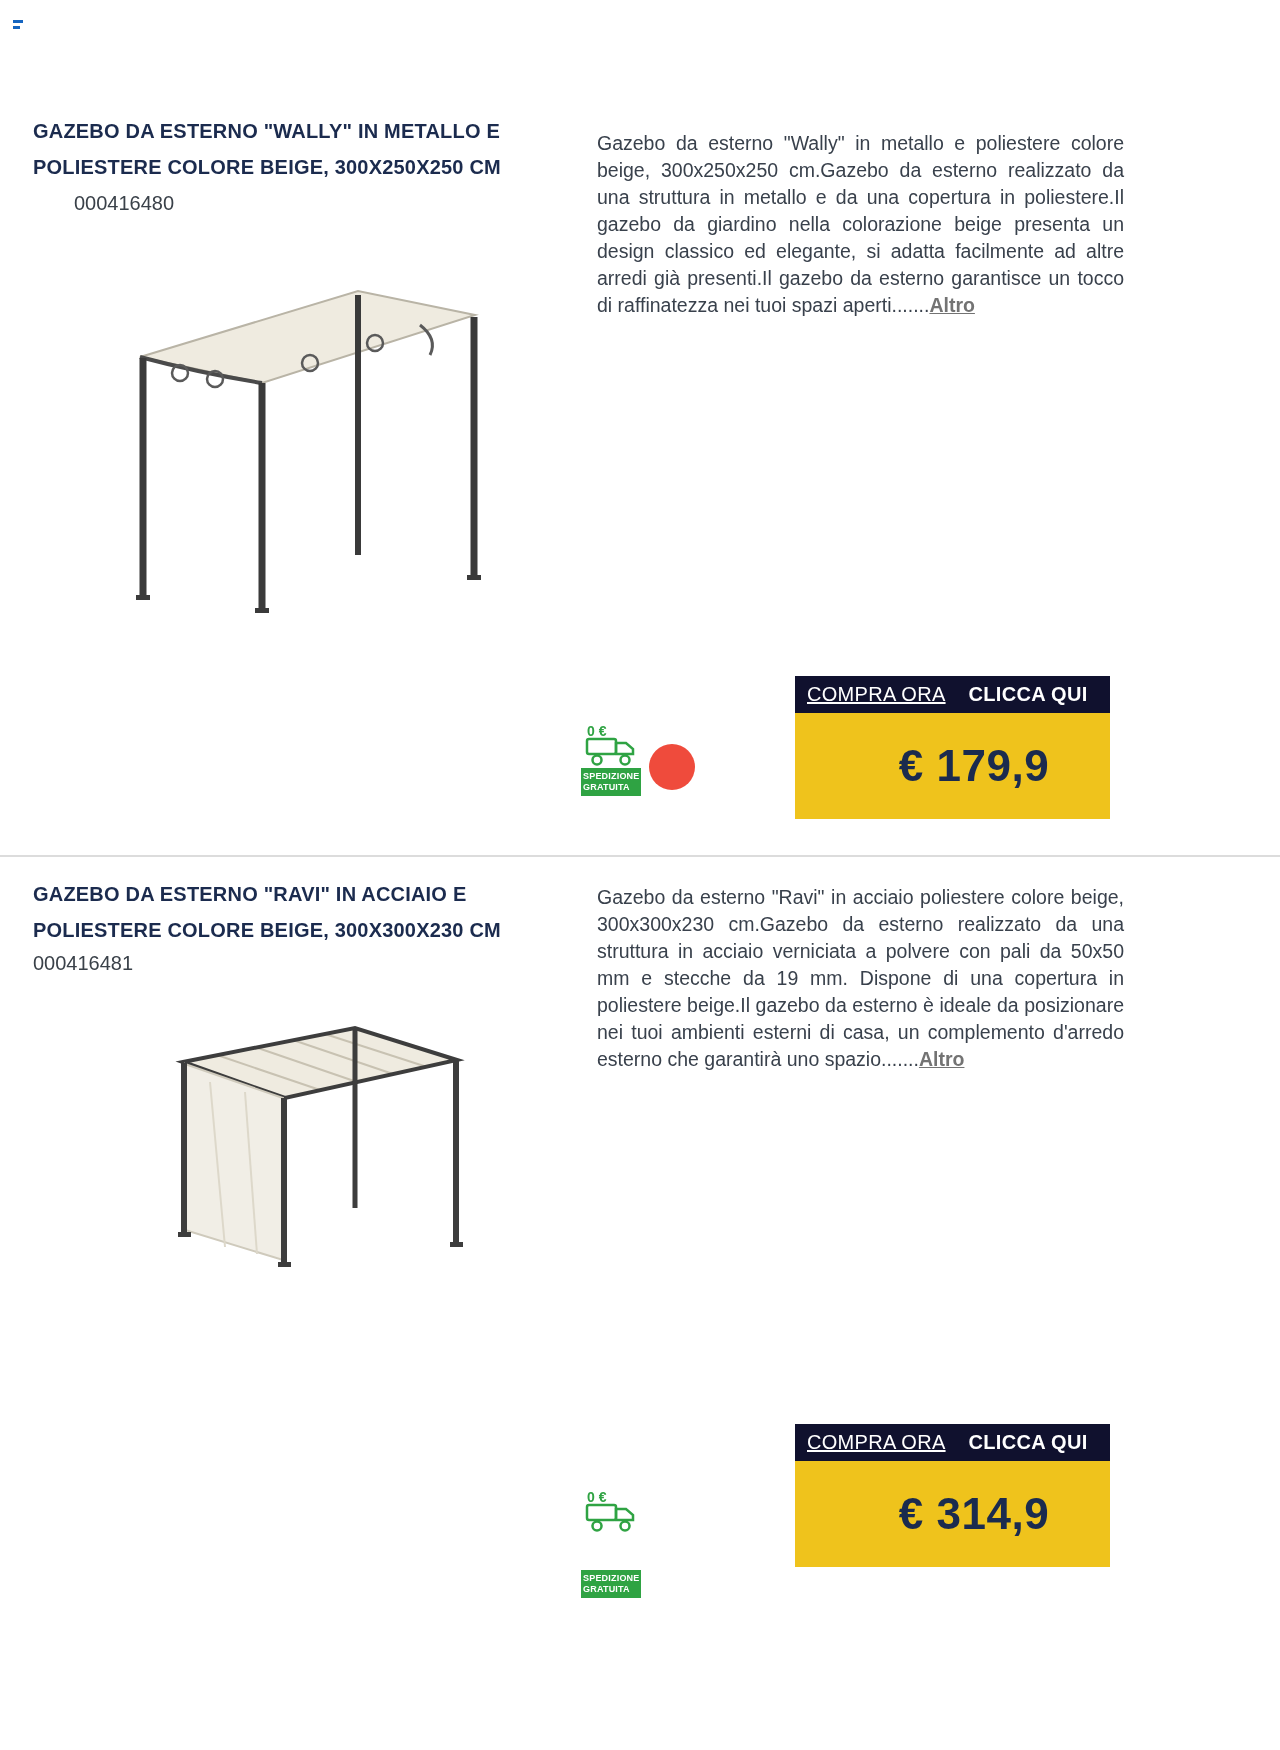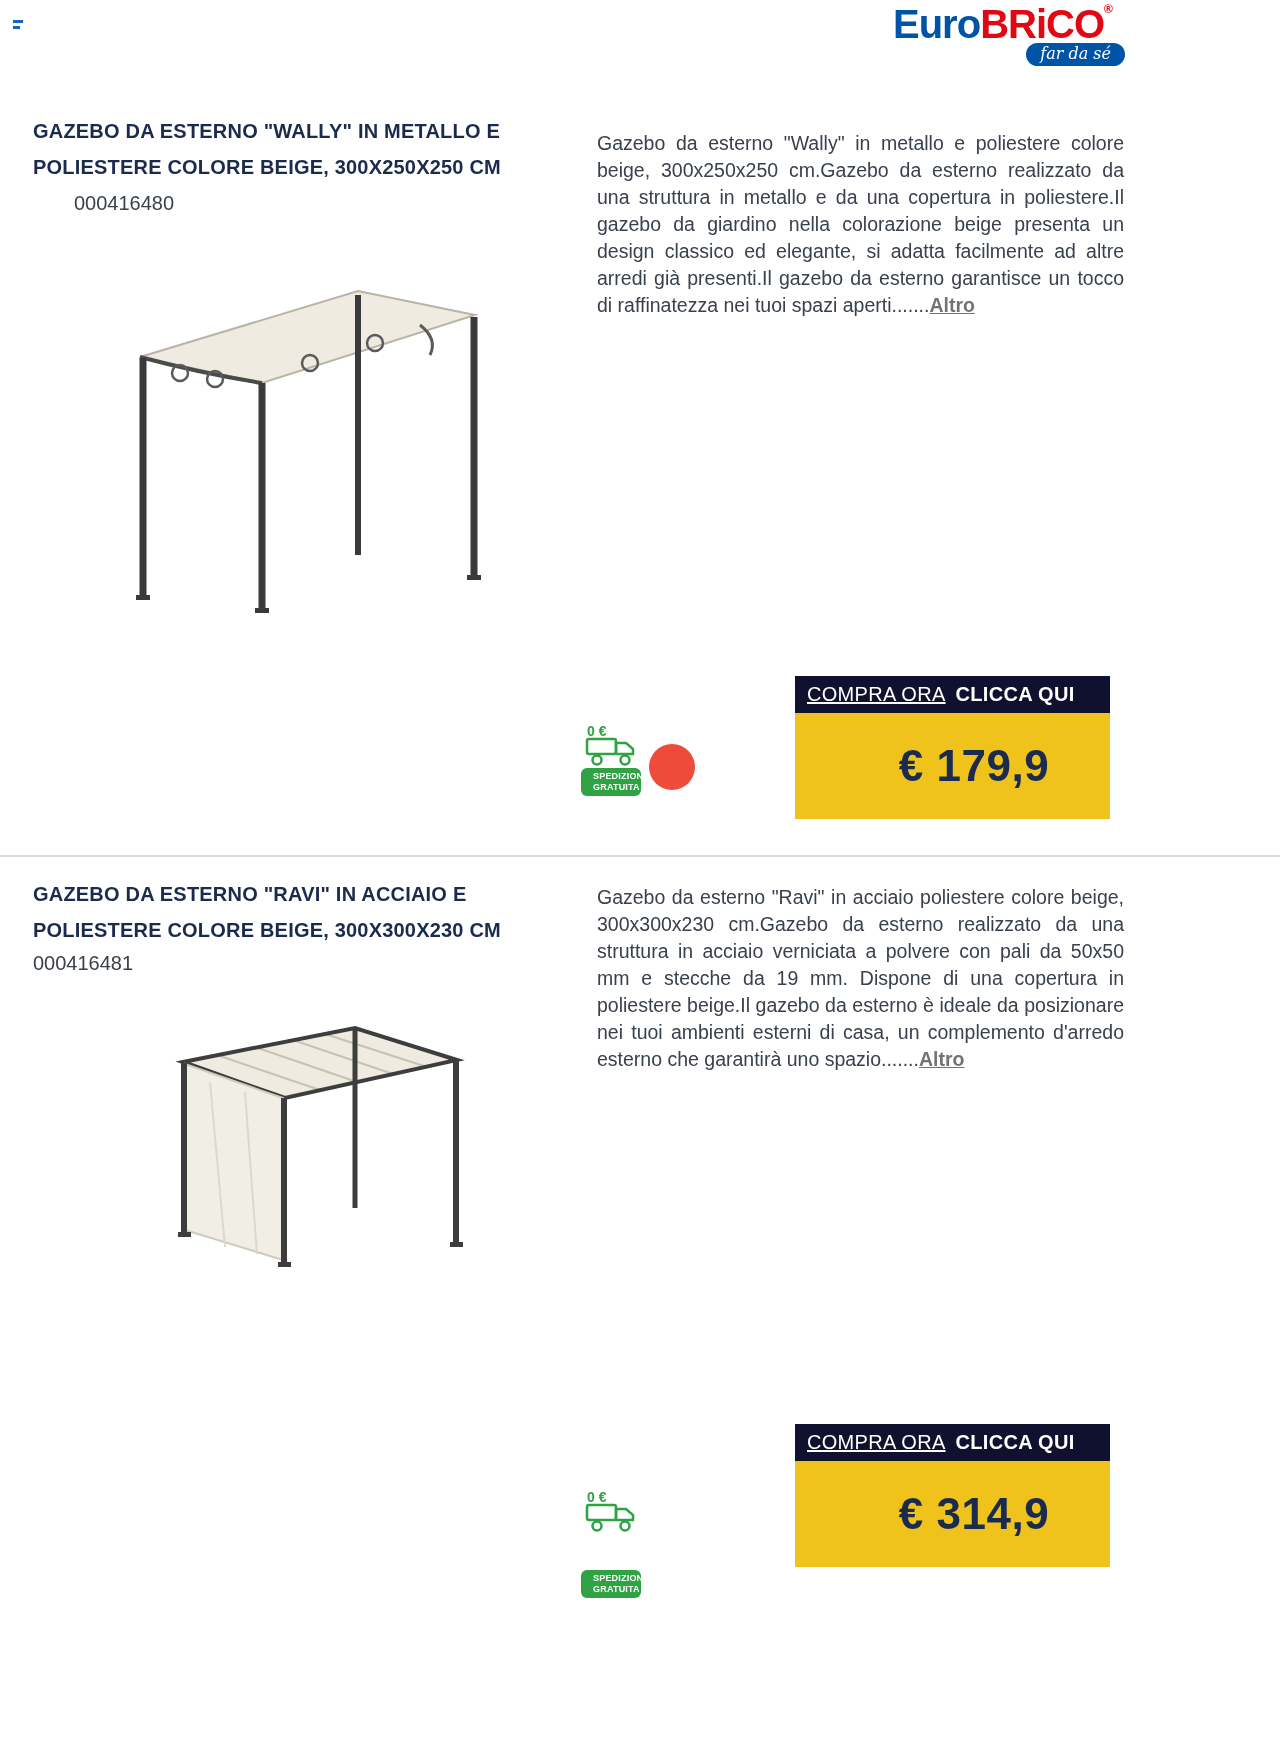--- a/index.html
+++ b/index.html
@@ -29,51 +29,47 @@
     color:#1b2b4e; line-height:36px; letter-spacing:0.2px; }
   .sku { position:absolute; font-size:20px; color:#3a4149; }
   .desc { position:absolute; width:527px; font-size:19.5px; line-height:27px;
     text-align:justify; color:#39414c; }
   .altro { font-weight:bold; text-decoration:underline; color:#737373; cursor:pointer; }
 
   .product-img { position:absolute; }
 
   .buy-box { position:absolute; width:315px; cursor:pointer; }
   .buy-bar { background:#10112e; height:37px; display:flex; align-items:center;
-    padding-left:12px; gap:10px; color:#ffffff; font-size:20px; }
+    padding-left:12px; gap:23px; color:#ffffff; font-size:20px; }
   .buy-bar .compra { text-decoration:underline; font-weight:normal; letter-spacing:0.3px; }
   .buy-bar .clicca { font-weight:bold; letter-spacing:0.3px; }
   .price-panel { background:#efc31c; height:106px; display:flex; align-items:center;
     justify-content:center; }
   .price { font-size:44px; font-weight:bold; color:#1b2b4e; letter-spacing:0.5px;margin-left:43px; }
 
   .truck-badge { position:absolute; width:56px; height:48px; }
   .ship-label { position:absolute; width:60px; background:#2fa343; color:#ffffff;
-    font-size:9px; font-weight:bold; text-align:center; line-height:11px;
-    padding:3px 12px; letter-spacing:0.2px;border-radius:6px; }
+    font-size:9px; font-weight:bold; text-align:left; line-height:11px;
+    padding:3px 2px; letter-spacing:0.2px; }
   .red-dot { position:absolute; width:46px; height:46px; border-radius:50%;
     background:#ef4b3c; }
 
   .divider { position:absolute; left:0; width:1280px; height:2px; background:#dcdcdc; }
 </style>
 </head>
 <body>
 
 <div class="page">
 
   <div class="page-marker">
     <div class="bar"></div>
     <div class="bar"></div>
   </div>
 
 
-  <div class="logo">
-    <div class="logo-text"><span class="logo-euro">Euro</span><span class="logo-brico">BRiCO</span><sup class="logo-reg">®</sup></div>
-    <div class="logo-tagline">far da sé</div>
-  </div>
 
   <h2 class="product-title" style="left:33px; top:113px;">GAZEBO DA ESTERNO "WALLY" IN METALLO E POLIESTERE COLORE BEIGE, 300X250X250 CM</h2>
   <div class="sku" style="left:33px; top:192px;margin-left:41px;">000416480</div>
 
   <div class="product-img" style="left:120px; top:255px;">
     <svg width="380" height="365" viewBox="0 0 380 365">
 
       <polygon points="20,102 238,36 355,60 142,128" fill="#efebe0" stroke="#b9b4a6" stroke-width="2"></polygon>
       <path d="M20,102 Q80,118 142,128" fill="none" stroke="#4a4a4a" stroke-width="4"></path>
 

